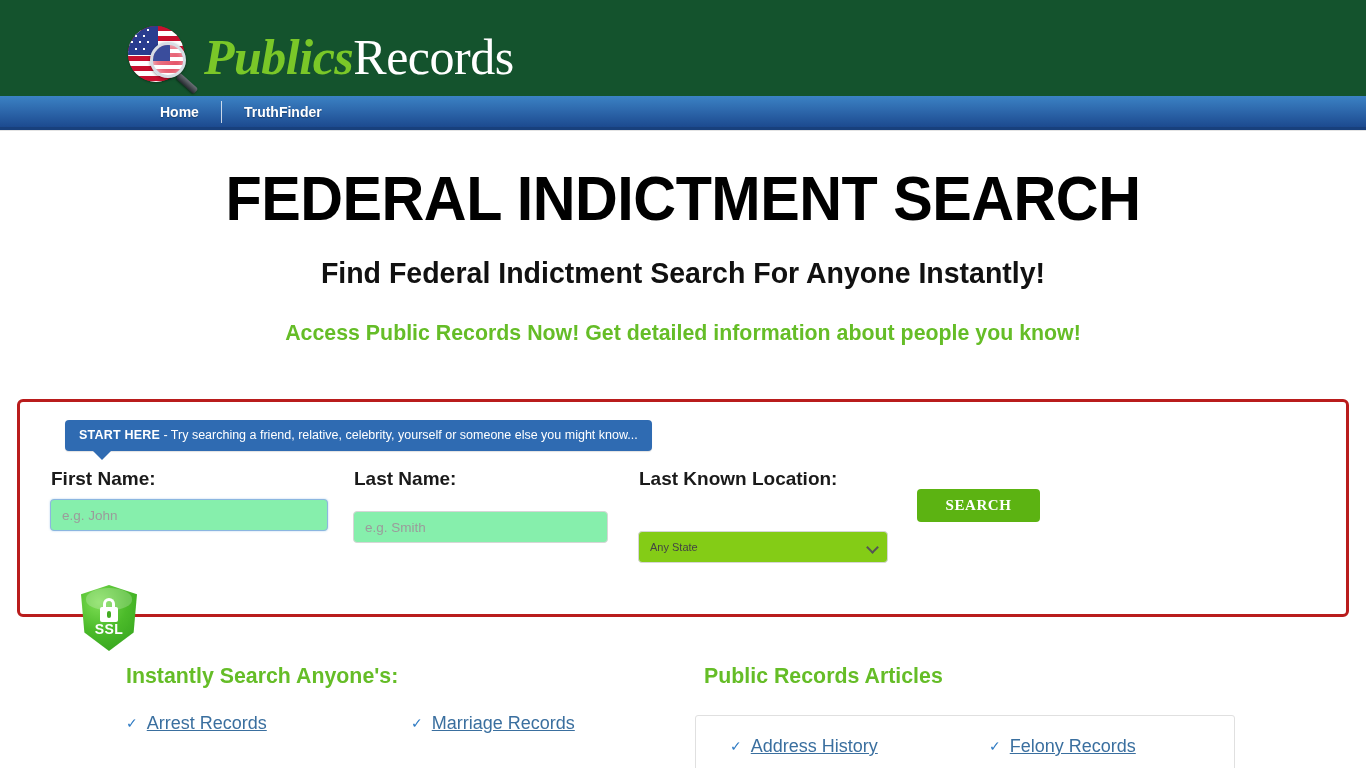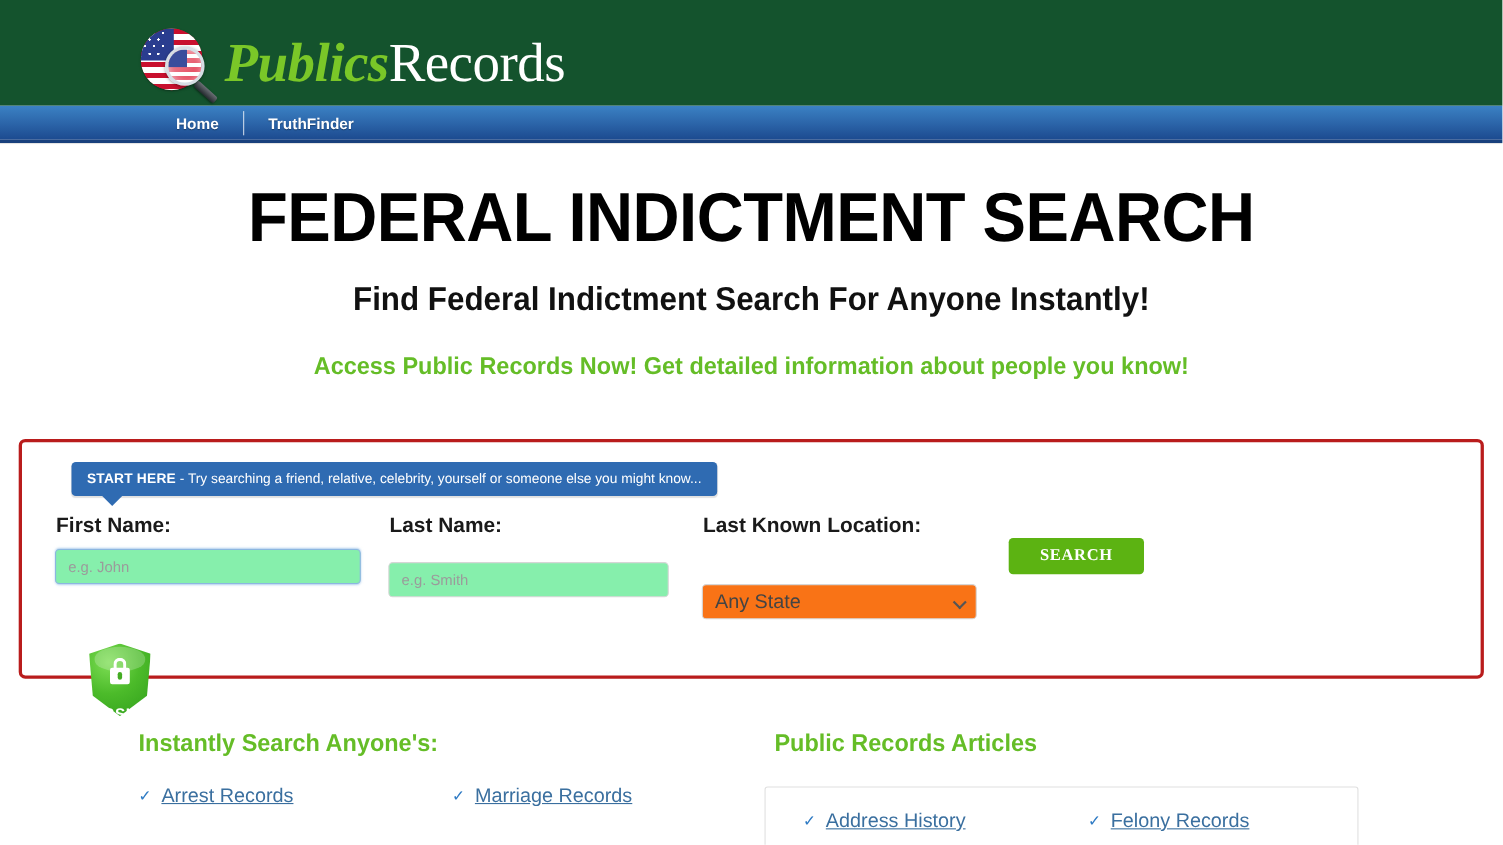--- a/index.html
+++ b/index.html
@@ -247,24 +247,24 @@
     border: 1px solid #8cb6e0;
     box-shadow: 0 0 2px rgba(110,165,220,.55);
   }
   .input-plain { border: 1px solid #d6d6d6; }
   .select-wrap { position: relative; width: 100%; }
   .select-input {
     height: 32px;
     width: 100%;
     border: 1px solid #d6d6d6;
     border-radius: 4px;
-    font-size: 18px;
+    font-size: 11px;
     color: #444;
     padding: 0 26px 0 11px;
-    background: #f97316;
+    background: #84cc16;
     appearance: none;
     -webkit-appearance: none;
     font-family: "Liberation Sans", sans-serif;
     outline: none;
   }
   .select-chevron {
     position: absolute;
     right: 11px; top: 12px;
     width: 9px; height: 9px;
     border-right: 2px solid #555;
@@ -323,21 +323,21 @@
   }
   .lock-keyhole {
     position: absolute;
     left: 26px; top: 26px;
     width: 4px; height: 7px;
     background: #43ac22;
     border-radius: 2px;
   }
   .ssl-text {
     position: absolute;
-    left: 0; top: 56px;
+    left: 0; top: 36px;
     width: 100%;
     text-align: center;
     color: #ffffff;
     font-size: 14px;
     font-weight: bold;
     letter-spacing: .5px;
   }
 
   
   .columns {

